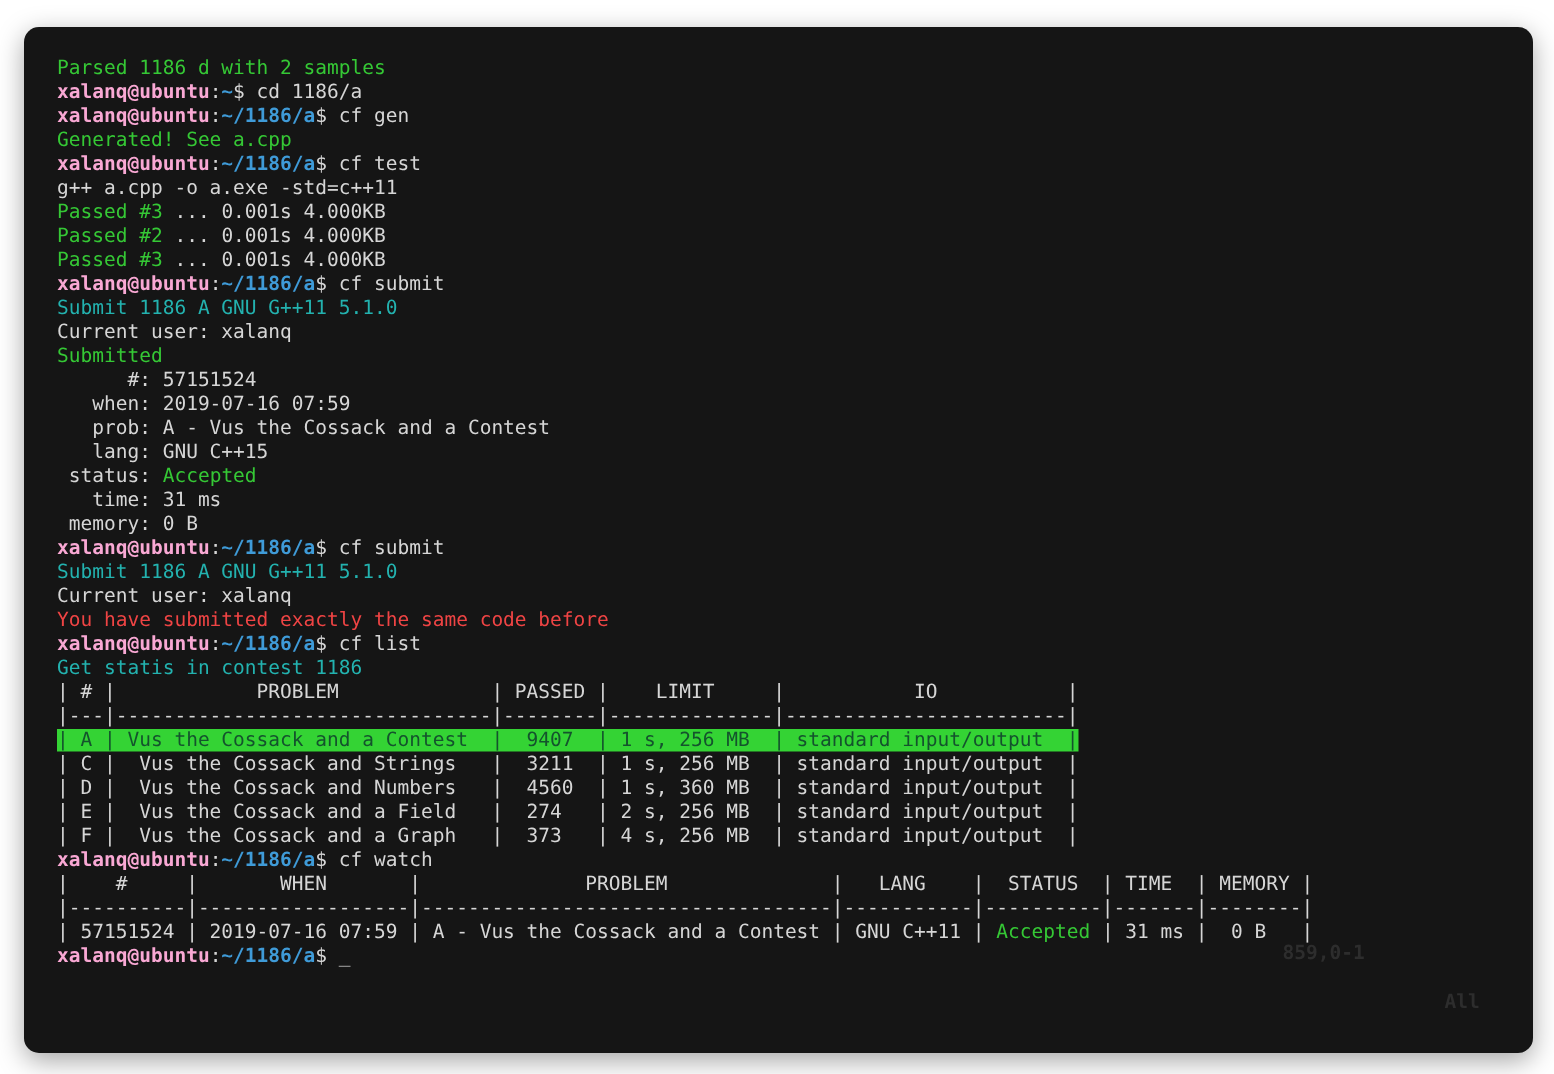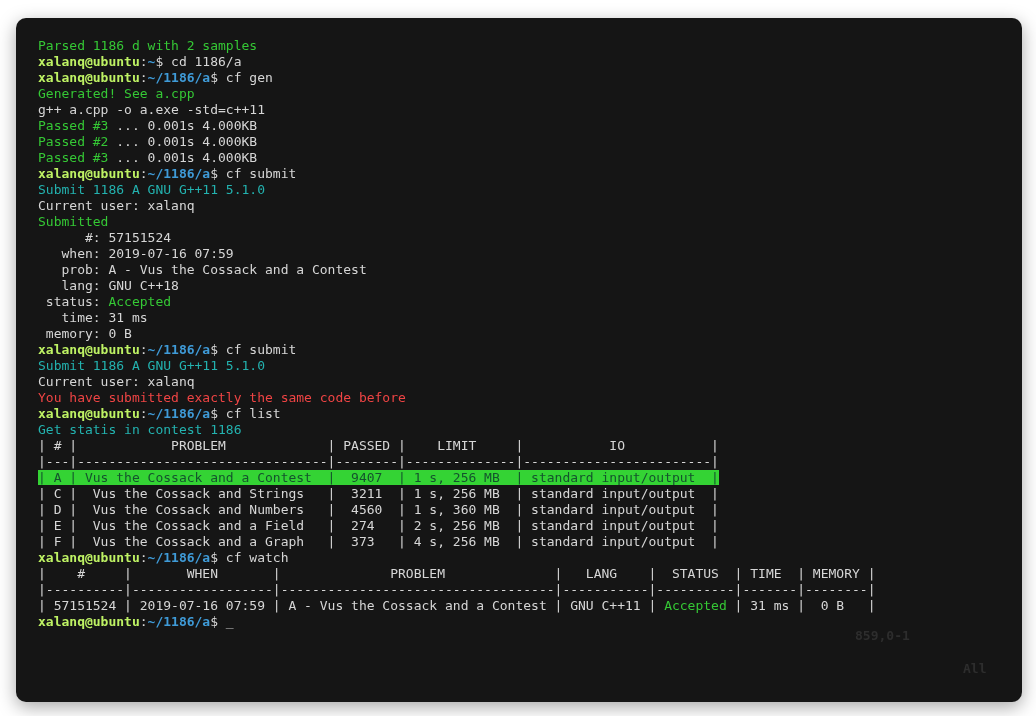--- a/index.html
+++ b/index.html
@@ -8,52 +8,53 @@
     position:absolute;left:16px;top:18px;width:1006px;height:684px;
     background:#151515;border-radius:10px;box-sizing:border-box;
     padding:20px 0 0 22px;overflow:hidden;
     box-shadow:0 5px 18px rgba(0,0,0,0.35);
     font-family:"DejaVu Sans Mono","Liberation Mono",monospace;
     font-size:13px;line-height:16px;
   }
   .term-line{height:16px;white-space:pre;}
   .c-fg{color:#d6d6d6;}
   .c-green{color:#35c835;}
-  .c-greenb{color:#bef264;font-weight:bold;}
+  .c-greenb{color:#f9a8d4;font-weight:bold;}
   .c-cyan{color:#23b2af;}
   .c-blue{color:#3f9bd8;font-weight:bold;}
   .c-red{color:#ef4444;}
   .c-hl{background:#34d334;color:#14532d;}
   .c-cursor{color:#c8c8c8;}
   .ghost{position:absolute;color:#2d2d2d;font-weight:bold;white-space:pre;}
   .ghost-ruler{left:839px;top:610px;}
   .ghost-all{left:947px;top:643px;}
 </style>
 </head>
 <body>
 
 <div class="page">
   <div class="terminal" id="terminal">
     <div id="term-lines">
         <div class="term-line"><span class="c-green">Parsed 1186 d with 2 samples</span></div>
         <div class="term-line"><span class="c-greenb">xalanq@ubuntu</span><span class="c-fg">:</span><span class="c-blue">~</span><span class="c-fg">$ cd 1186/a</span></div>
         <div class="term-line"><span class="c-greenb">xalanq@ubuntu</span><span class="c-fg">:</span><span class="c-blue">~/1186/a</span><span class="c-fg">$ cf gen</span></div>
         <div class="term-line"><span class="c-green">Generated! See a.cpp</span></div>
+        <div class="term-line"><span class="c-greenb">xalanq@ubuntu</span><span class="c-fg">:</span><span class="c-blue">~/1186/a</span><span class="c-fg">$ cf test</span></div>
         <div class="term-line"><span class="c-fg">g++ a.cpp -o a.exe -std=c++11</span></div>
         <div class="term-line"><span class="c-green">Passed #3</span><span class="c-fg"> ... 0.001s 4.000KB</span></div>
         <div class="term-line"><span class="c-green">Passed #2</span><span class="c-fg"> ... 0.001s 4.000KB</span></div>
         <div class="term-line"><span class="c-green">Passed #3</span><span class="c-fg"> ... 0.001s 4.000KB</span></div>
         <div class="term-line"><span class="c-greenb">xalanq@ubuntu</span><span class="c-fg">:</span><span class="c-blue">~/1186/a</span><span class="c-fg">$ cf submit</span></div>
         <div class="term-line"><span class="c-cyan">Submit 1186 A GNU G++11 5.1.0</span></div>
         <div class="term-line"><span class="c-fg">Current user: xalanq</span></div>
         <div class="term-line"><span class="c-green">Submitted</span></div>
         <div class="term-line"><span class="c-fg">      #: 57151524</span></div>
         <div class="term-line"><span class="c-fg">   when: 2019-07-16 07:59</span></div>
         <div class="term-line"><span class="c-fg">   prob: A - Vus the Cossack and a Contest</span></div>
-        <div class="term-line"><span class="c-fg">   lang: GNU C++18</span></div>
+        <div class="term-line"><span class="c-fg">   lang: GNU C++15</span></div>
         <div class="term-line"><span class="c-fg"> status: </span><span class="c-green">Accepted</span></div>
         <div class="term-line"><span class="c-fg">   time: 31 ms</span></div>
         <div class="term-line"><span class="c-fg"> memory: 0 B</span></div>
         <div class="term-line"><span class="c-greenb">xalanq@ubuntu</span><span class="c-fg">:</span><span class="c-blue">~/1186/a</span><span class="c-fg">$ cf submit</span></div>
         <div class="term-line"><span class="c-cyan">Submit 1186 A GNU G++11 5.1.0</span></div>
         <div class="term-line"><span class="c-fg">Current user: xalanq</span></div>
         <div class="term-line"><span class="c-red">You have submitted exactly the same code before</span></div>
         <div class="term-line"><span class="c-greenb">xalanq@ubuntu</span><span class="c-fg">:</span><span class="c-blue">~/1186/a</span><span class="c-fg">$ cf list</span></div>
         <div class="term-line"><span class="c-cyan">Get statis in contest 1186</span></div>
         <div class="term-line"><span class="c-fg">| # |            PROBLEM             | PASSED |    LIMIT     |           IO           |</span></div>

